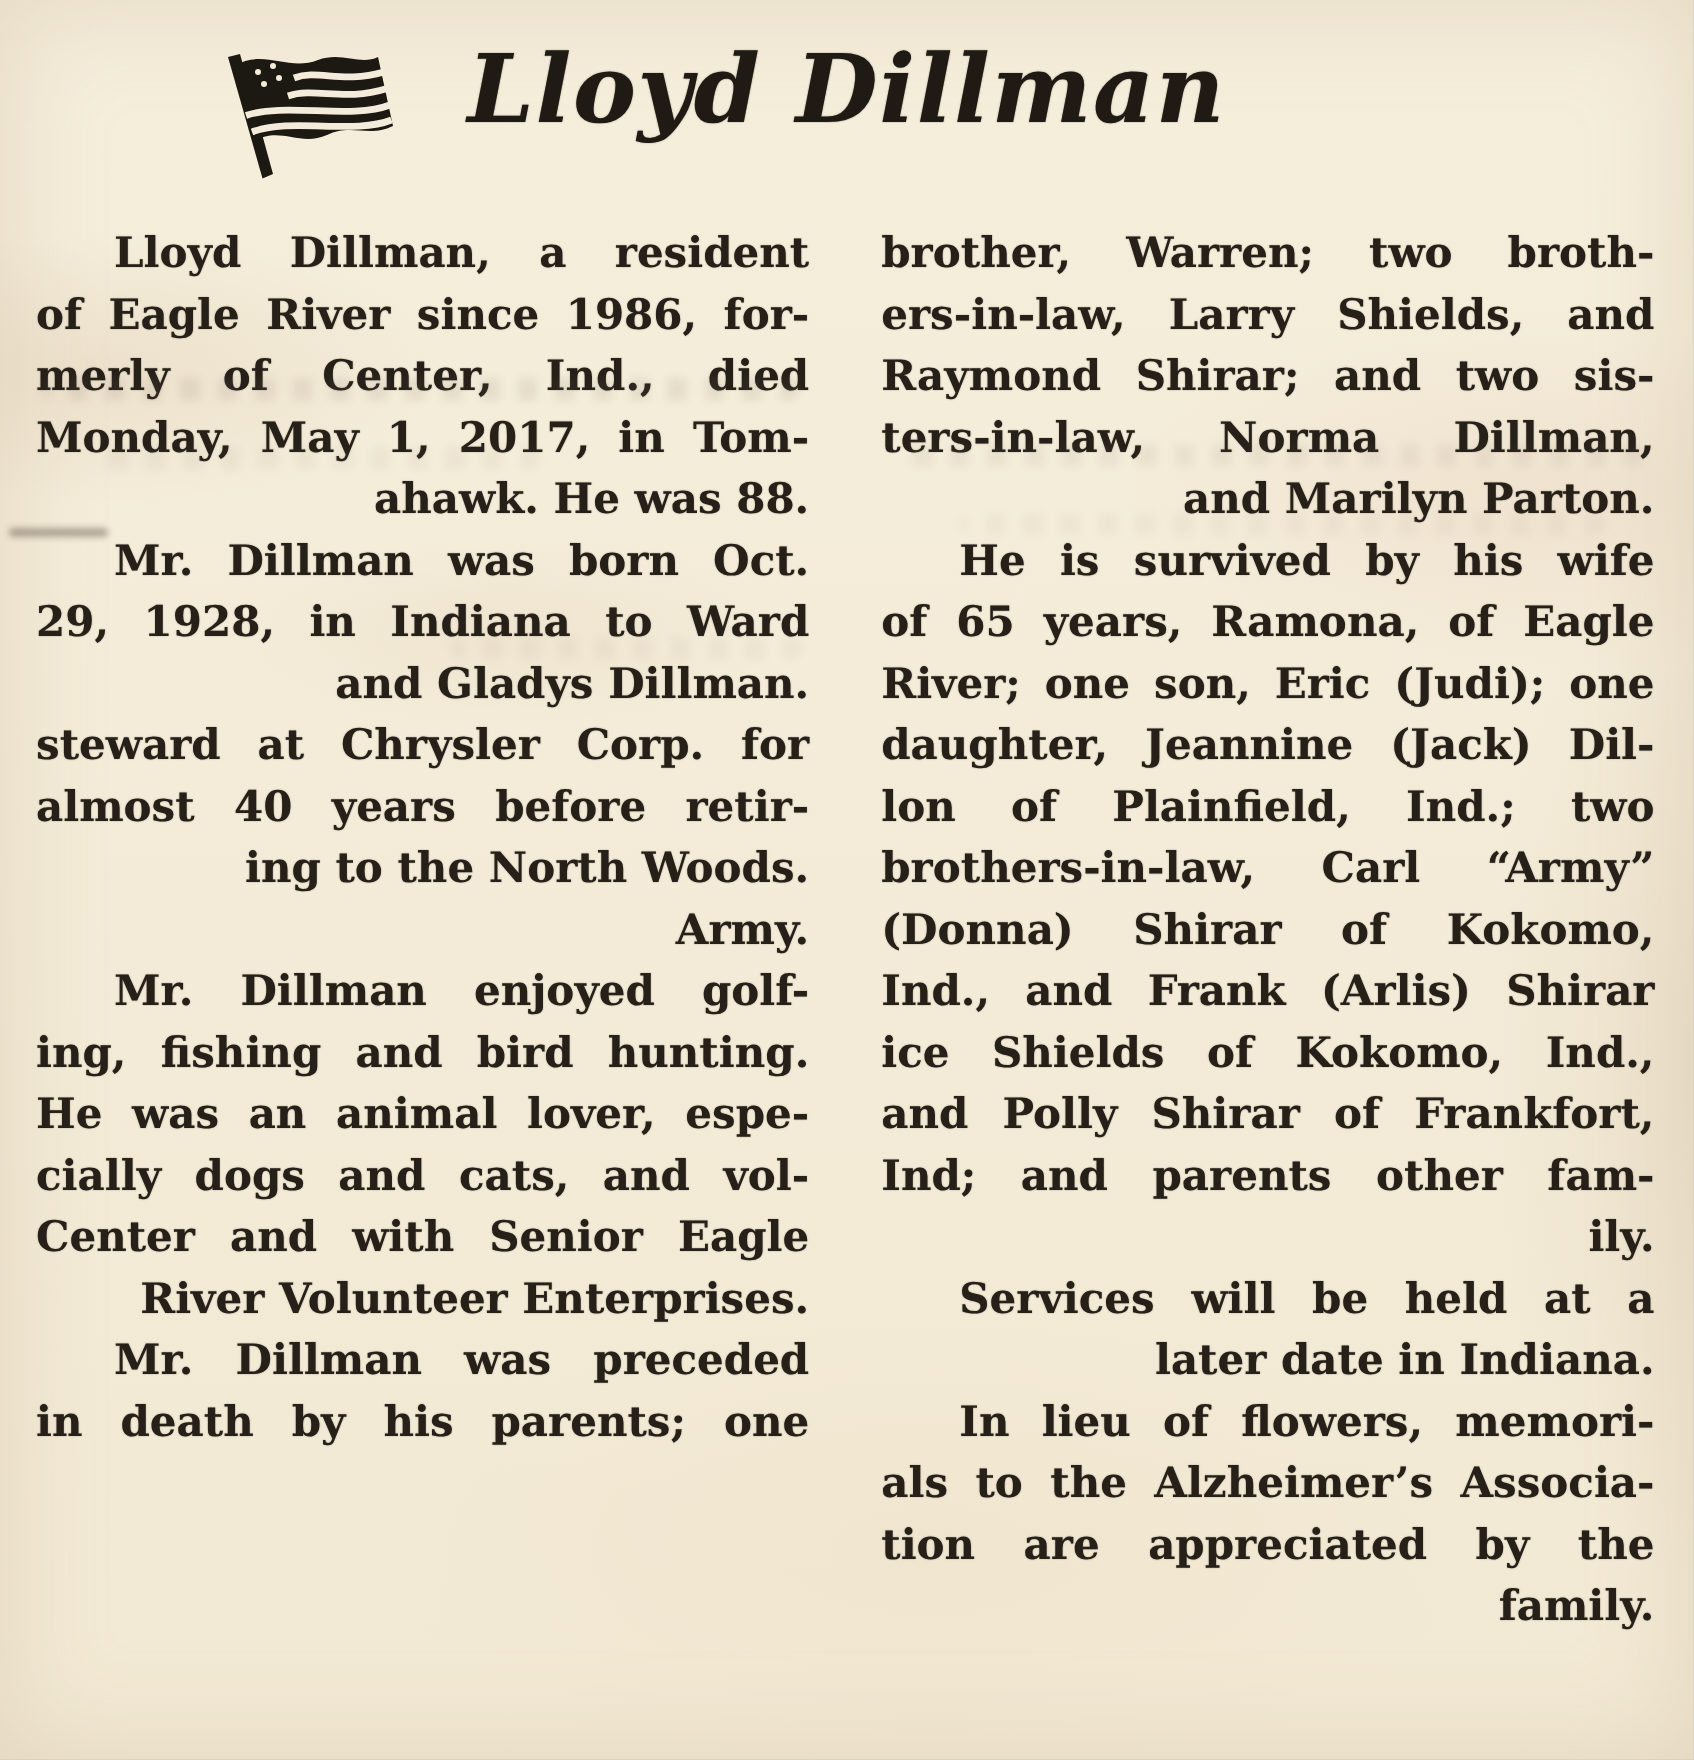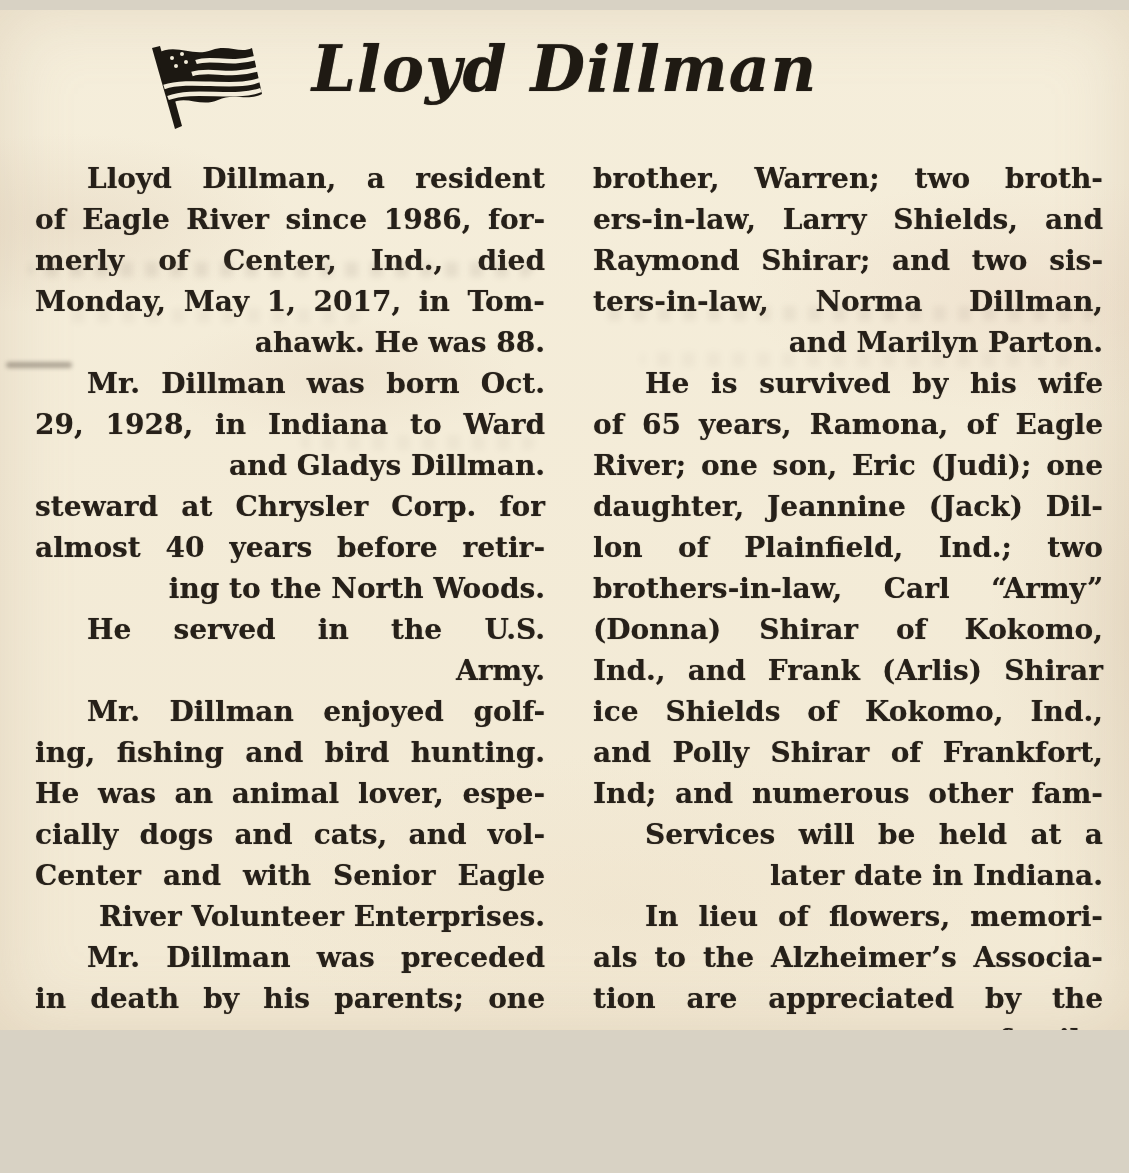--- a/index.html
+++ b/index.html
@@ -1,19 +1,19 @@
 <!DOCTYPE html>
 <html><head>
 <meta charset="utf-8">
 <style>
   html,body{margin:0;padding:0;background:#d8d2c4;}
   .page{
     position:relative;
-    width:1129px;height:1020px;
-    margin:10px auto;
+    width:1129px;height:1173px;
+    margin:0 auto;
     overflow:hidden;
     color:#262019;
     font-family:"DejaVu Serif","Liberation Serif",serif;
     background:
       radial-gradient(ellipse 320px 130px at 6% 21%, rgba(214,193,168,.28), transparent 70%),
       radial-gradient(ellipse 420px 170px at 92% 28%, rgba(228,203,184,.30), transparent 70%),
       radial-gradient(ellipse 260px 90px at 30% 36%, rgba(222,201,178,.22), transparent 70%),
       radial-gradient(ellipse 520px 220px at 55% 88%, rgba(236,221,196,.30), transparent 70%),
       radial-gradient(ellipse 200px 500px at 100% 60%, rgba(215,196,172,.25), transparent 70%),
       linear-gradient(#f5eedb,#f2e9d4);
@@ -28,21 +28,21 @@
     text-align:center;
     font-style:italic;font-weight:700;font-size:63px;letter-spacing:1px;
     color:#1f1a13;
     text-shadow:0 0 1px rgba(30,25,18,.55);
   }
 
   
   .cols{
     position:relative;
     display:flex;
-    padding:0 26px 0 35px;
+    padding:0 26px 0 24px;
     column-gap:48px;
   }
   .col{flex:1 1 0;min-width:0;}
   .para{margin:0;font-weight:700;font-size:28px;line-height:41px;
         text-shadow:0 0 1px rgba(35,28,20,.45);}
   .ln{display:block;white-space:normal;}
   .ln.j{text-align:justify;text-align-last:justify;}
   .ln.last{text-align:right;}
   .ln.ind{text-indent:52px;}
 
@@ -108,21 +108,20 @@
           <span class="ln j ind">Mr. Dillman was born Oct.</span>
           <span class="ln j">29, 1928, in Indiana to Ward</span>
           <span class="ln last">and Gladys Dillman.</span>
         </p>
         <p class="para">
           <span class="ln j">steward at Chrysler Corp. for</span>
           <span class="ln j">almost 40 years before retir-</span>
           <span class="ln last">ing to the North Woods.</span>
         </p>
         <p class="para">
-          <span class="ln j ind">He served in the U.S.</span>
           <span class="ln last">Army.</span>
         </p>
         <p class="para">
           <span class="ln j ind">Mr. Dillman enjoyed golf-</span>
           <span class="ln j">ing, fishing and bird hunting.</span>
           <span class="ln j">He was an animal lover, espe-</span>
           <span class="ln j">cially dogs and cats, and vol-</span>
           <span class="ln j">Center and with Senior Eagle</span>
           <span class="ln last">River Volunteer Enterprises.</span>
         </p>
@@ -143,21 +142,22 @@
           <span class="ln j ind">He is survived by his wife</span>
           <span class="ln j">of 65 years, Ramona, of Eagle</span>
           <span class="ln j">River; one son, Eric (Judi); one</span>
           <span class="ln j">daughter, Jeannine (Jack) Dil-</span>
           <span class="ln j">lon of Plainfield, Ind.; two</span>
           <span class="ln j">brothers-in-law, Carl “Army”</span>
           <span class="ln j">(Donna) Shirar of Kokomo,</span>
           <span class="ln j">Ind., and Frank (Arlis) Shirar</span>
           <span class="ln j">ice Shields of Kokomo, Ind.,</span>
           <span class="ln j">and Polly Shirar of Frankfort,</span>
-          <span class="ln j">Ind; and numerous other fam-</span>
+          <span class="ln j">Ind; and parents other fam-</span>
+          <span class="ln last">ily.</span>
         </p>
         <p class="para">
           <span class="ln j ind">Services will be held at a</span>
           <span class="ln last">later date in Indiana.</span>
         </p>
         <p class="para">
           <span class="ln j ind">In lieu of flowers, memori-</span>
           <span class="ln j">als to the Alzheimer’s Associa-</span>
           <span class="ln j">tion are appreciated by the</span>
           <span class="ln last">family.</span>

